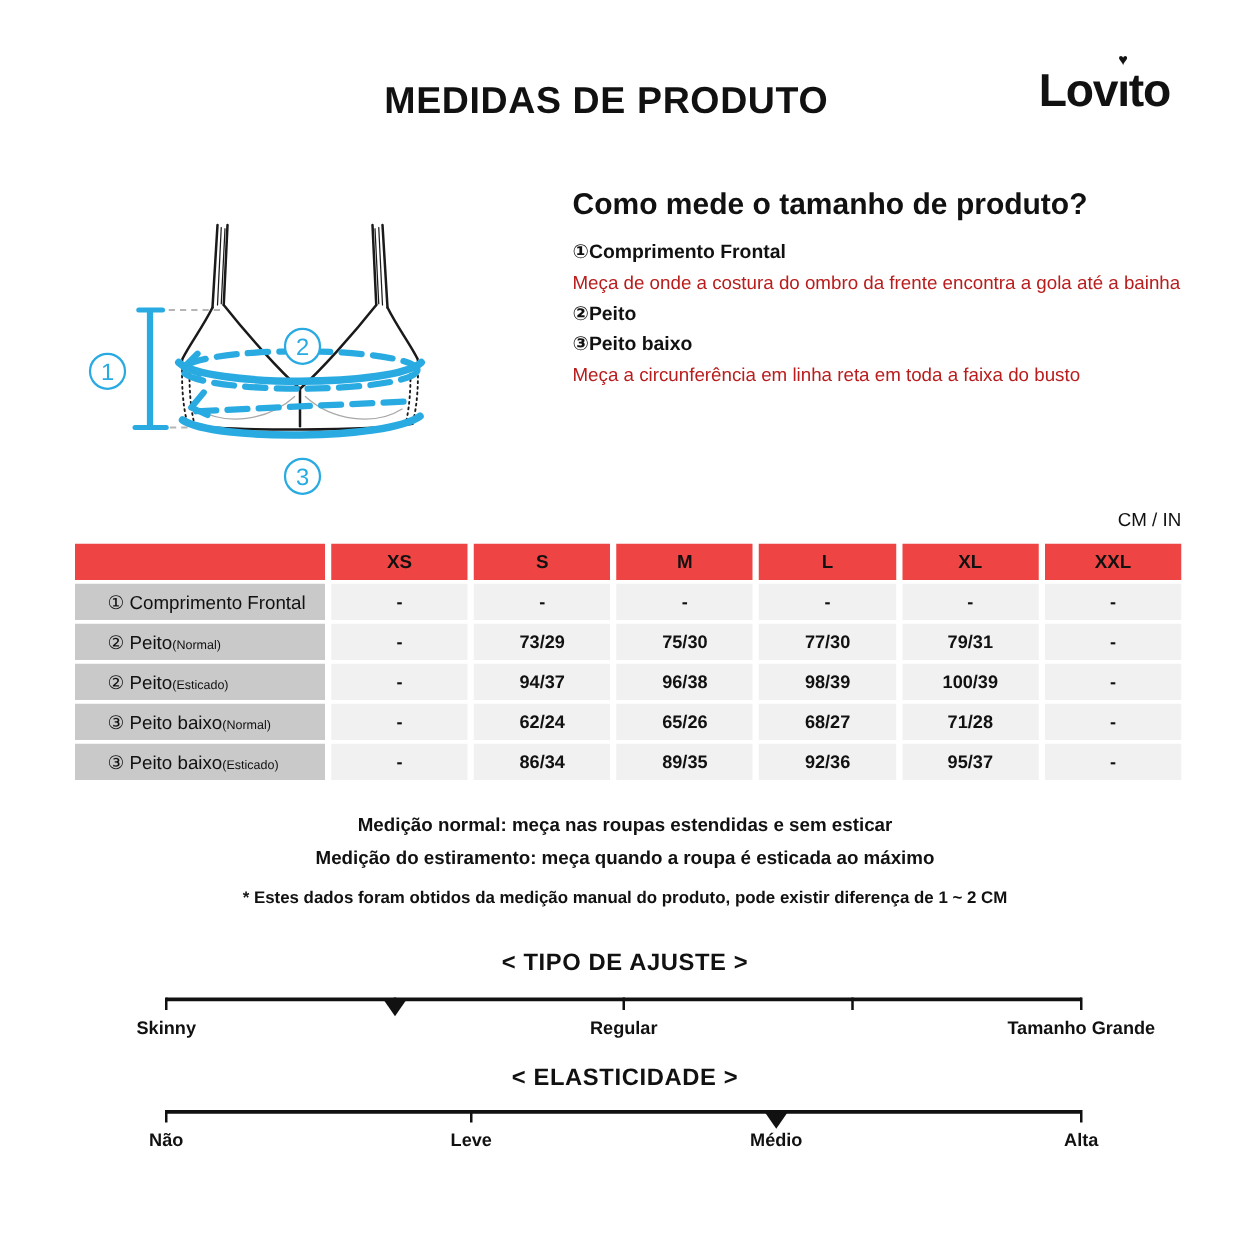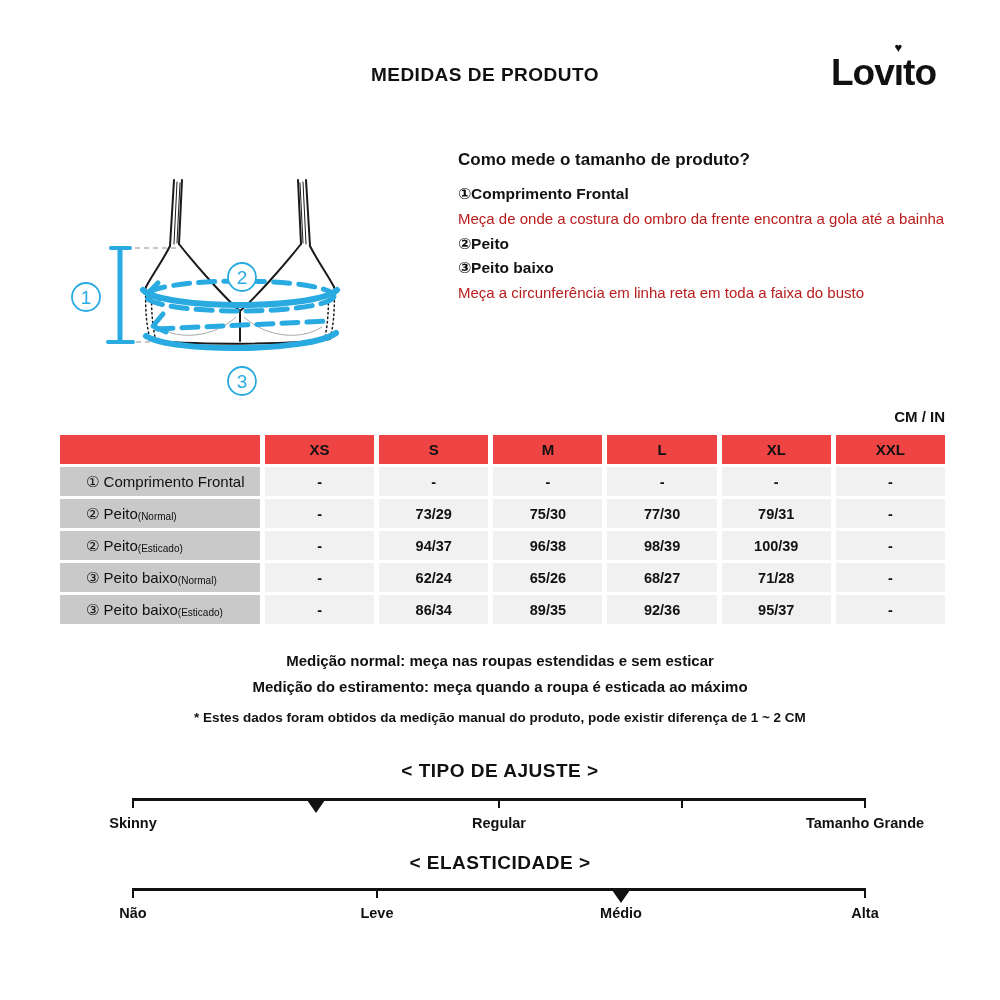--- a/index.html
+++ b/index.html
@@ -2,35 +2,35 @@
 <html><head>
 <meta charset="utf-8">
 <style>
   * { margin:0; padding:0; box-sizing:border-box; }
   html,body { width:1000px; height:1000px; background:#ffffff;
     font-family:"Liberation Sans","DejaVu Sans",sans-serif; color:#111; }
   .page { position:relative; width:1000px; height:1000px; overflow:hidden; background:#fff; }
 
   
   .page-title { position:absolute; top:64px; left:0; width:970px; text-align:center;
-    font-size:19px; font-weight:bold; letter-spacing:.5px; }
+    font-size:30px; font-weight:bold; letter-spacing:.5px; }
   .logo { position:absolute; top:52px; right:64px; font-size:37px; font-weight:bold;
     letter-spacing:-1px; }
   .logo-i { position:relative; display:inline-block; }
   .logo-heart { position:absolute; top:-12px; left:50%; transform:translateX(-50%);
     font-size:13px; letter-spacing:0; }
 
   
   .howto { position:absolute; left:458px; top:150px; width:498px; }
-  .howto-title { font-size:17px; font-weight:bold; margin-bottom:12px; }
+  .howto-title { font-size:24px; font-weight:bold; margin-bottom:12px; }
   .howto-heading { font-size:15.5px; font-weight:bold; line-height:24px; }
   .howto-desc { font-size:15px; line-height:25px; color:#b91c1c; margin-bottom:1px; }
 
   
-  .units { position:absolute; top:408px; right:55px; font-size:15px; font-weight:bold; }
+  .units { position:absolute; top:408px; right:55px; font-size:15px; font-weight:normal; }
 
   
   .size-table { position:absolute; left:60px; top:435px; width:885px;
     display:grid; grid-template-columns:200px repeat(6,1fr);
     grid-auto-rows:29px; column-gap:5px; row-gap:3px; }
   .cell { display:flex; align-items:center; justify-content:center; }
   .cell.head { background:#ef4444; font-weight:bold; font-size:15px; }
   .cell.rowlabel { background:#c9c9c9; justify-content:flex-start; padding-left:26px;
     font-size:15px; white-space:nowrap; }
   .cell.rowlabel .sub { font-size:10px; position:relative; top:3px; }

